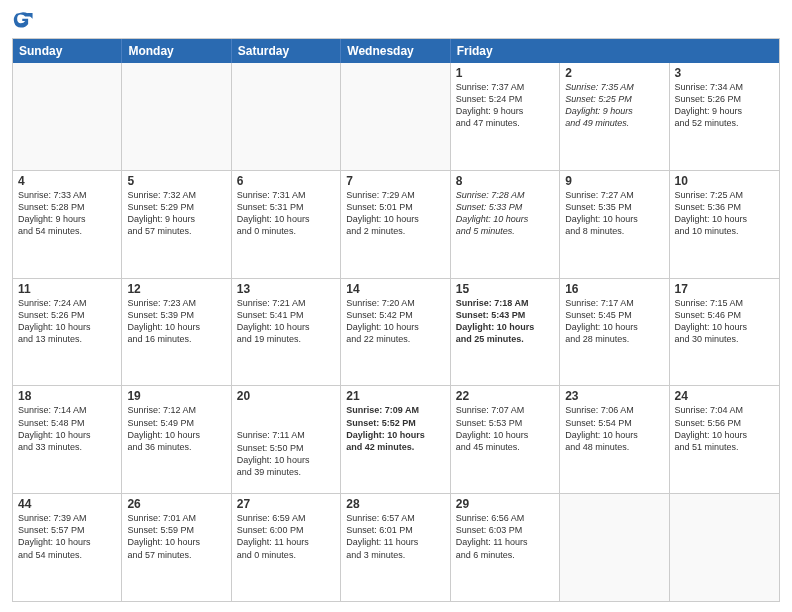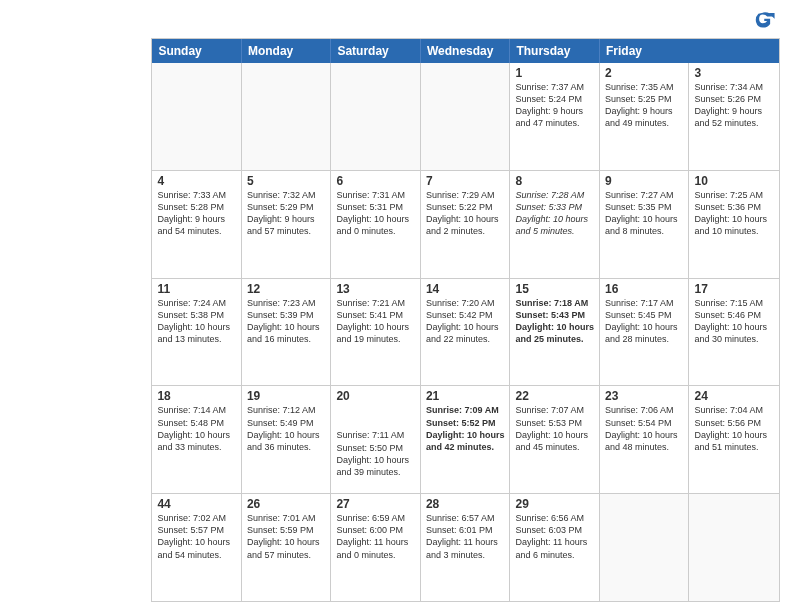--- a/index.html
+++ b/index.html
@@ -9,21 +9,20 @@
       width: 792px;
       height: 612px;
       overflow: hidden;
     }
     .page {
       width: 792px;
       height: 612px;
       padding: 10px 12px;
       display: flex;
       flex-direction: column;
-      align-items: flex-end;
     }
     .header {
       display: flex;
       justify-content: space-between;
       align-items: flex-start;
       margin-bottom: 6px;
     }
     .logo {
       display: flex;
       align-items: center;
@@ -129,39 +128,38 @@
       <div class="location"></div>
     </div>
   </div>
 
   <div class="calendar">
     <div class="cal-header-row">
         <div class="cal-header-cell">Sunday</div>
         <div class="cal-header-cell">Monday</div>
         <div class="cal-header-cell">Saturday</div>
         <div class="cal-header-cell">Wednesday</div>
-        <div class="cal-header-cell">Thursday</div>
         <div class="cal-header-cell">Friday</div>
       </div>
     <div class="cal-body">
         <div class="cal-row">
           <div class="cal-cell empty"></div>
           <div class="cal-cell empty"></div>
           <div class="cal-cell empty"></div>
           <div class="cal-cell empty"></div>
           <div class="cal-cell">
             <span class="day-num">1</span>
             <div class="cell-text" style="white-space: pre-line;">Sunrise: 7:37 AM
 Sunset: 5:24 PM
 Daylight: 9 hours
 and 47 minutes.</div>
           </div>
           <div class="cal-cell">
             <span class="day-num">2</span>
-            <div class="cell-text" style="white-space: pre-line;">Sunrise: 7:35 AM
+            <div class="cell-text" style="white-space: pre-line; font-style: italic;">Sunrise: 7:35 AM
 Sunset: 5:25 PM
 Daylight: 9 hours
 and 49 minutes.</div>
           </div>
           <div class="cal-cell">
             <span class="day-num">3</span>
             <div class="cell-text" style="white-space: pre-line;">Sunrise: 7:34 AM
 Sunset: 5:26 PM
 Daylight: 9 hours
 and 52 minutes.</div>
@@ -185,21 +183,21 @@
           <div class="cal-cell">
             <span class="day-num">6</span>
             <div class="cell-text" style="white-space: pre-line;">Sunrise: 7:31 AM
 Sunset: 5:31 PM
 Daylight: 10 hours
 and 0 minutes.</div>
           </div>
           <div class="cal-cell">
             <span class="day-num">7</span>
             <div class="cell-text" style="white-space: pre-line;">Sunrise: 7:29 AM
-Sunset: 5:22 PM
+Sunset: 5:01 PM
 Daylight: 10 hours
 and 2 minutes.</div>
           </div>
           <div class="cal-cell">
             <span class="day-num">8</span>
             <div class="cell-text" style="white-space: pre-line; font-style: italic;">Sunrise: 7:28 AM
 Sunset: 5:33 PM
 Daylight: 10 hours
 and 5 minutes.</div>
           </div>
@@ -215,21 +213,21 @@
             <div class="cell-text" style="white-space: pre-line;">Sunrise: 7:25 AM
 Sunset: 5:36 PM
 Daylight: 10 hours
 and 10 minutes.</div>
           </div>
         </div>
         <div class="cal-row">
           <div class="cal-cell">
             <span class="day-num">11</span>
             <div class="cell-text" style="white-space: pre-line;">Sunrise: 7:24 AM
-Sunset: 5:38 PM
+Sunset: 5:26 PM
 Daylight: 10 hours
 and 13 minutes.</div>
           </div>
           <div class="cal-cell">
             <span class="day-num">12</span>
             <div class="cell-text" style="white-space: pre-line;">Sunrise: 7:23 AM
 Sunset: 5:39 PM
 Daylight: 10 hours
 and 16 minutes.</div>
           </div>
@@ -316,21 +314,21 @@
             <span class="day-num">24</span>
             <div class="cell-text" style="white-space: pre-line;">Sunrise: 7:04 AM
 Sunset: 5:56 PM
 Daylight: 10 hours
 and 51 minutes.</div>
           </div>
         </div>
         <div class="cal-row">
           <div class="cal-cell">
             <span class="day-num">44</span>
-            <div class="cell-text" style="white-space: pre-line;">Sunrise: 7:02 AM
+            <div class="cell-text" style="white-space: pre-line;">Sunrise: 7:39 AM
 Sunset: 5:57 PM
 Daylight: 10 hours
 and 54 minutes.</div>
           </div>
           <div class="cal-cell">
             <span class="day-num">26</span>
             <div class="cell-text" style="white-space: pre-line;">Sunrise: 7:01 AM
 Sunset: 5:59 PM
 Daylight: 10 hours
 and 57 minutes.</div>

